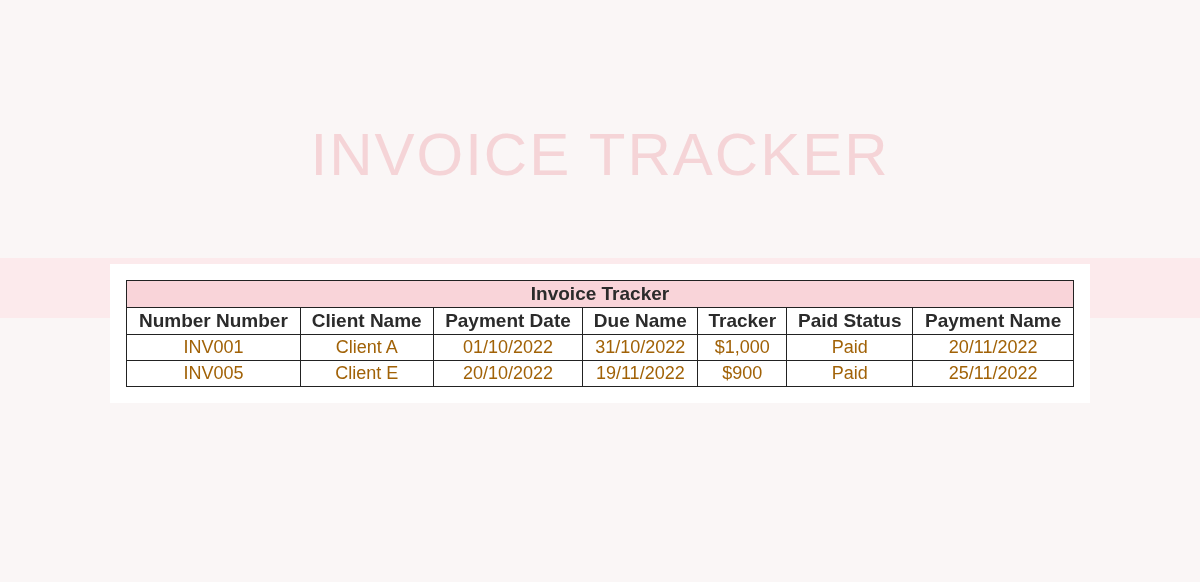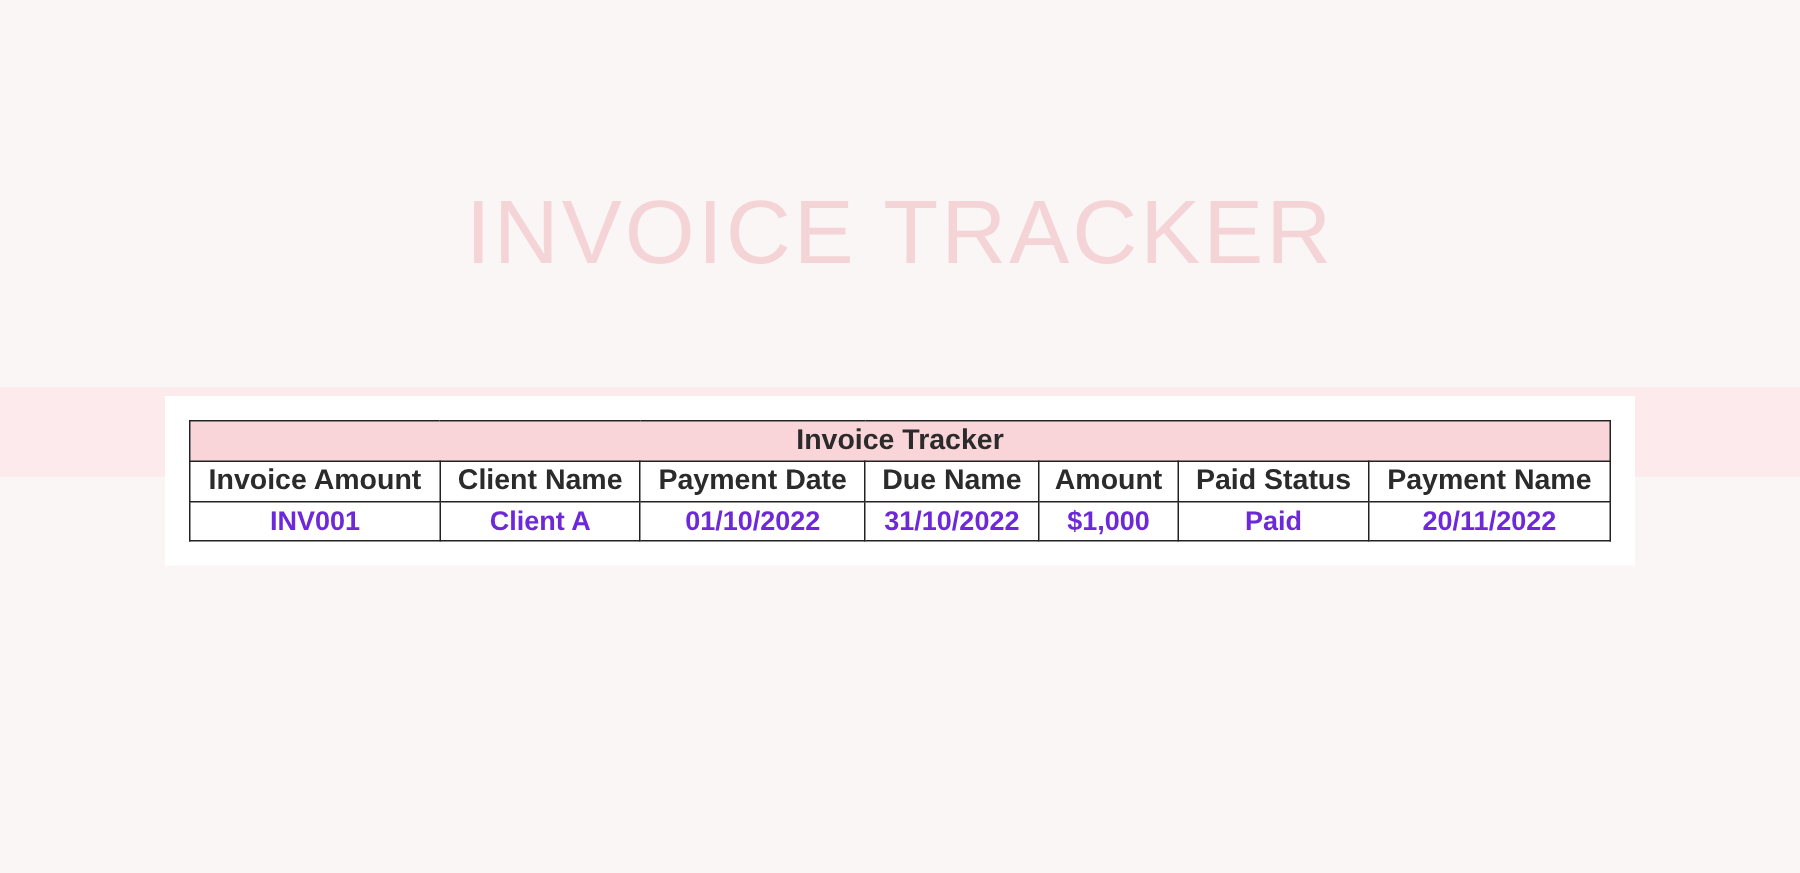--- a/index.html
+++ b/index.html
@@ -58,52 +58,61 @@
       font-weight: 700;
       color: #2b2b2b;
       font-size: 19px;
     }
     thead th {
       font-weight: 700;
       color: #2b2b2b;
       font-size: 19px;
     }
     tbody td {
-      font-weight: 700;
-      color: #6d28d9;
+      font-weight: 400;
+      color: #a16207;
     }
   </style>
 </head>
 <body>
 
 <h1 class="page-title">INVOICE TRACKER</h1>
 
 <div class="pink-band"></div>
 
 <div class="table-container">
   <table>
     <thead>
       <tr>
         <th colspan="7" class="table-title">Invoice Tracker</th>
       </tr>
       <tr>
-        <th>Invoice Amount</th>
+        <th>Number Number</th>
         <th>Client Name</th>
         <th>Payment Date</th>
         <th>Due Name</th>
-        <th>Amount</th>
+        <th>Tracker</th>
         <th>Paid Status</th>
         <th>Payment Name</th>
       </tr>
     </thead>
     <tbody>
       <tr>
         <td>INV001</td>
         <td>Client A</td>
         <td>01/10/2022</td>
         <td>31/10/2022</td>
         <td>$1,000</td>
         <td>Paid</td>
         <td>20/11/2022</td>
       </tr>
+      <tr>
+        <td>INV005</td>
+        <td>Client E</td>
+        <td>20/10/2022</td>
+        <td>19/11/2022</td>
+        <td>$900</td>
+        <td>Paid</td>
+        <td>25/11/2022</td>
+      </tr>
     </tbody>
   </table>
 </div>
 
 </body></html>

